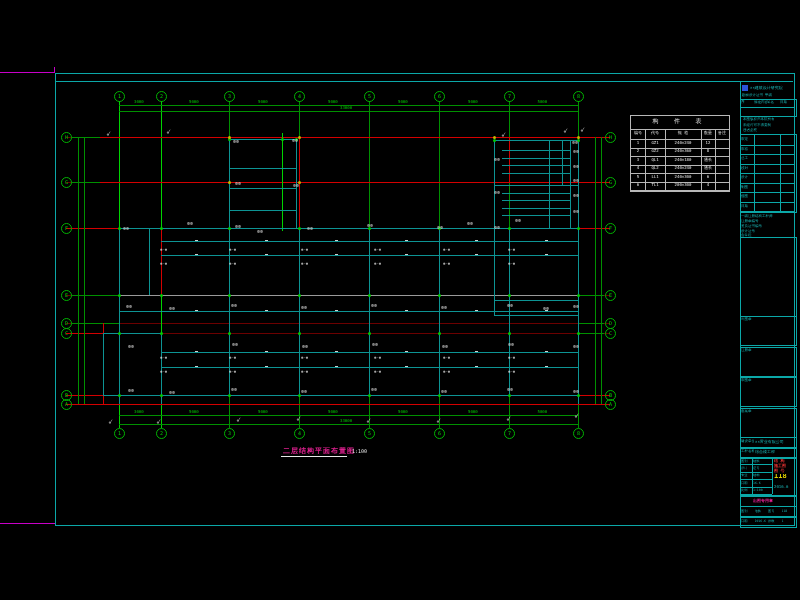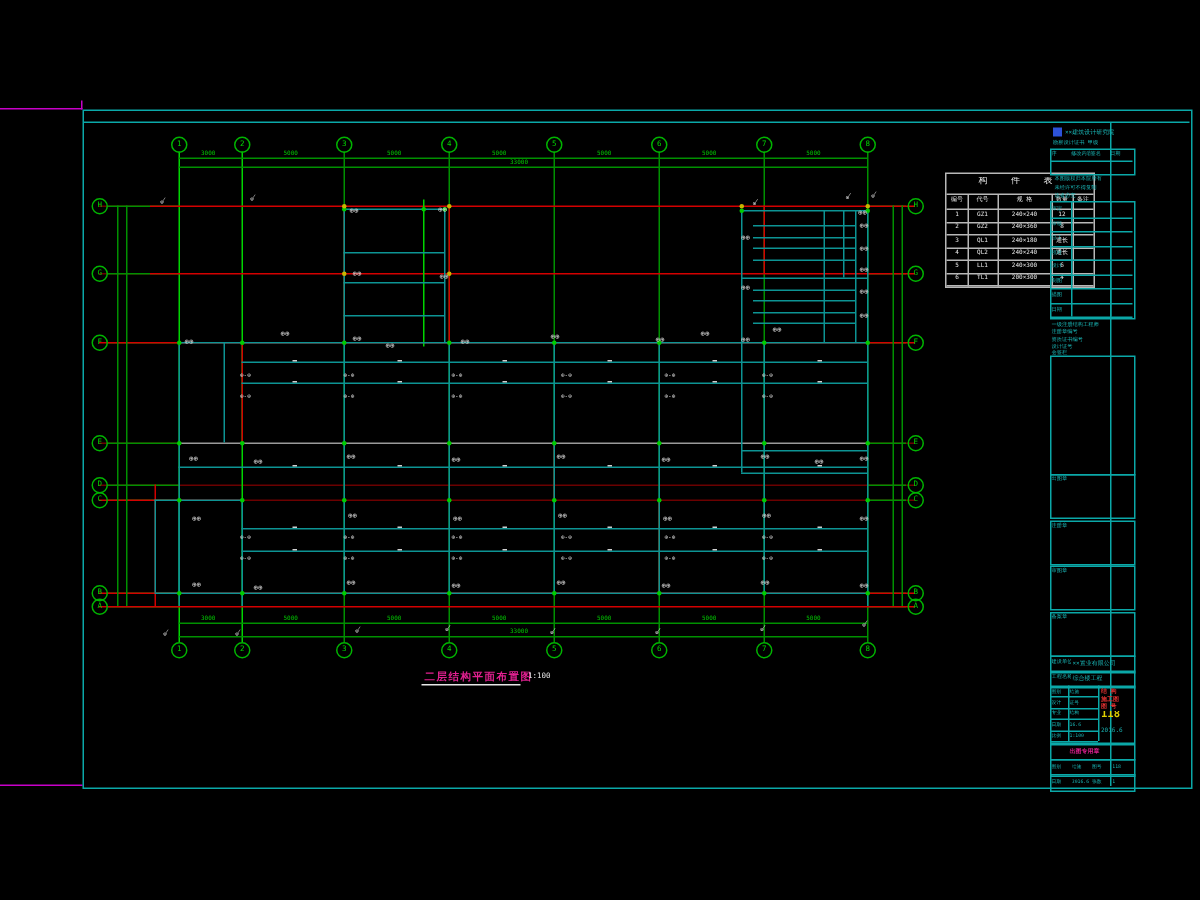--- a/index.html
+++ b/index.html
@@ -384,21 +384,21 @@
       <div class="lg-cell" style="left: 34px; top: 66px; width: 36px; height: 8px;">200×300</div>
       <div class="lg-cell" style="left: 70px; top: 66px; width: 14px; height: 8px;">4</div>
       <div class="lg-cell" style="left: 84px; top: 66px; width: 14px; height: 8px;"></div>
       <div class="lg-line" style="left: 0px; top: 74px; width: 98px; height: 0.5px;"></div>
       <div class="lg-line" style="left: 14px; top: 14px; width: 1px; height: 61px;"></div>
       <div class="lg-line" style="left: 34px; top: 14px; width: 1px; height: 61px;"></div>
       <div class="lg-line" style="left: 70px; top: 14px; width: 1px; height: 61px;"></div>
       <div class="lg-line" style="left: 84px; top: 14px; width: 1px; height: 61px;"></div>
     </div>
 
-  <div id="tblock" class="abs" style="left:700px;top:81px;width:55px;height:445px;">
+  <div id="tblock" class="abs" style="left:740px;top:81px;width:55px;height:445px;">
       <div class="ln" style="left: 2px; top: 4px; width: 6px; height: 6px; background: rgb(45, 82, 216);"></div>
       <div class="tb-txt" style="left: 10px; top: 4px; width: 44px; color: rgb(25, 180, 180); font-size: 4px;">××建筑设计研究院</div>
       <div class="tb-txt" style="left: 2px; top: 12px; width: 52px; color: rgb(25, 180, 180); font-size: 3.5px;">勘察设计证书 甲级</div>
       <div class="tb-box" style="left: 0px; top: 18px; width: 55px; height: 16px;"></div>
       <div class="tb-txt" style="left: 1px; top: 19px; width: 13px; color: rgb(25, 180, 180); font-size: 3.5px;">序</div>
       <div class="tb-txt" style="left: 14px; top: 19px; width: 13px; color: rgb(25, 180, 180); font-size: 3.5px;">修改内容</div>
       <div class="tb-txt" style="left: 27px; top: 19px; width: 13px; color: rgb(25, 180, 180); font-size: 3.5px;">签名</div>
       <div class="tb-txt" style="left: 40px; top: 19px; width: 13px; color: rgb(25, 180, 180); font-size: 3.5px;">日期</div>
       <div class="ln" style="left: 0px; top: 26px; width: 55px; height: 0.5px; background: rgb(11, 168, 168);"></div>
       <div class="tb-txt" style="left: 3px; top: 36px; width: 50px; color: rgb(25, 180, 180); font-size: 3.5px;">本图版权归本院所有</div>

